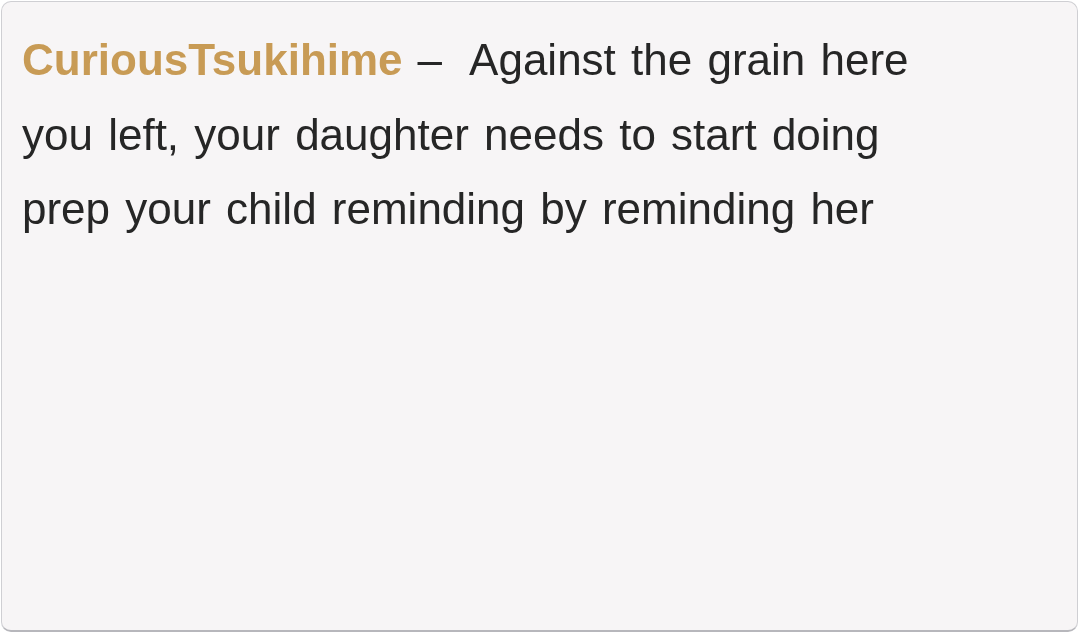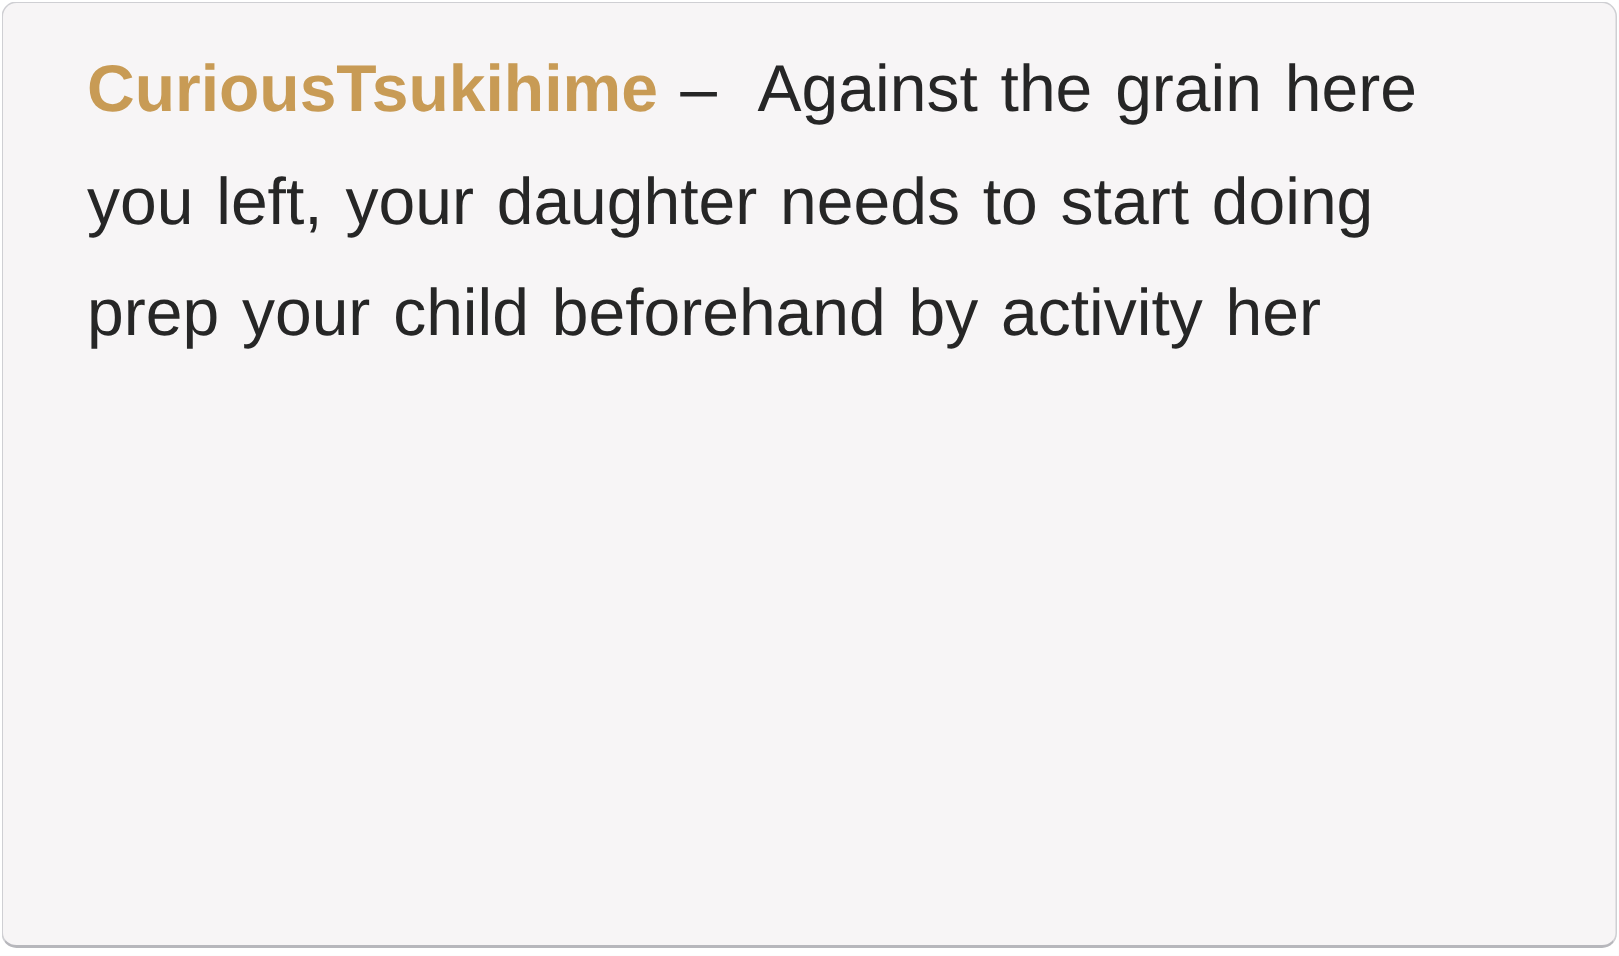--- a/index.html
+++ b/index.html
@@ -33,35 +33,34 @@
     padding: 21px 18px 0 20px;
     overflow: hidden;
   }
   .line {
     font-size: 44px;
     line-height: 74.5px;
     color: var(--text);
     white-space: nowrap;
     word-spacing: 3px;
     font-weight: 400;
-    margin-left: 36px;
   }
   .username {
     color: var(--accent);
     font-weight: 700;
   }
   .separator {
     color: var(--text);
     margin: 0 27px 0 15px;
   }
 </style>
 </head>
 <body>
 
 <div class="viewport">
   <div class="comment-card">
     <div class="line">
       <span class="username">CuriousTsukihime</span><span class="separator">–</span><span class="comment-text">Against the grain here</span>
     </div>
     <div class="line">you left, your daughter needs to start doing</div>
-    <div class="line">prep your child beforehand by activity her</div>
+    <div class="line">prep your child reminding by reminding her</div>
   </div>
 </div>
 
 </body></html>

